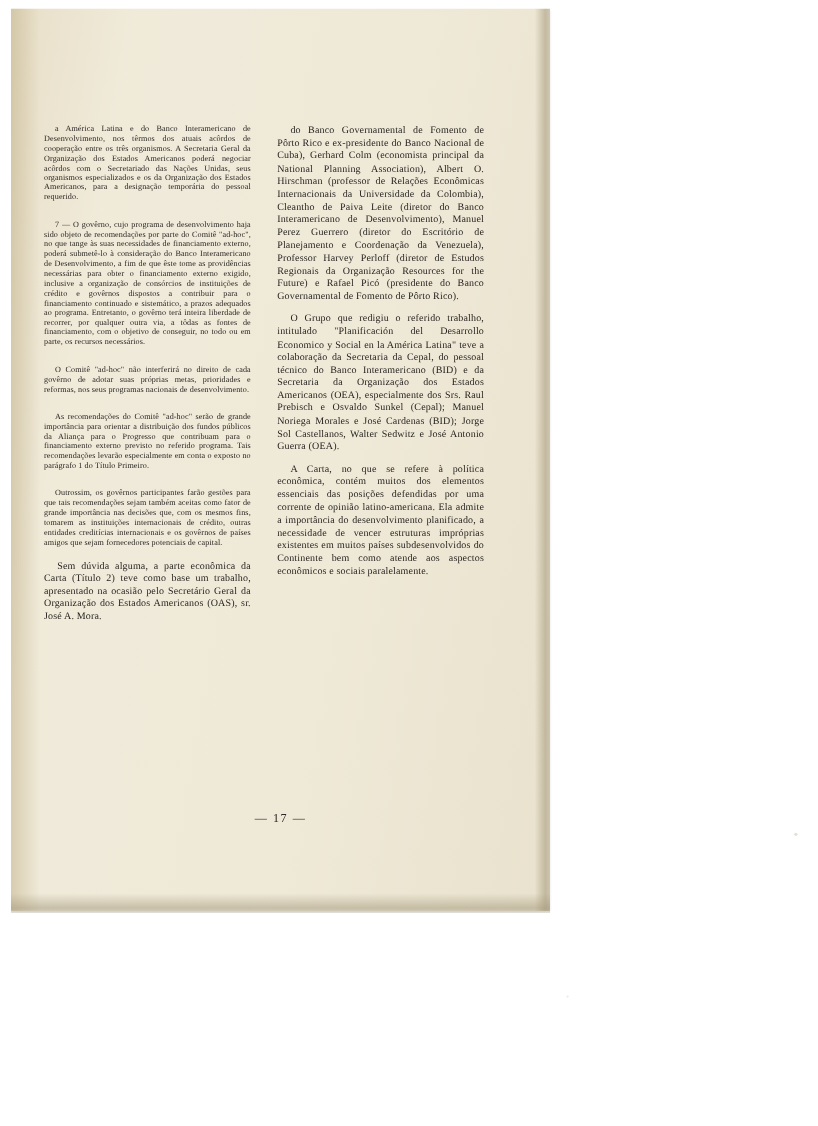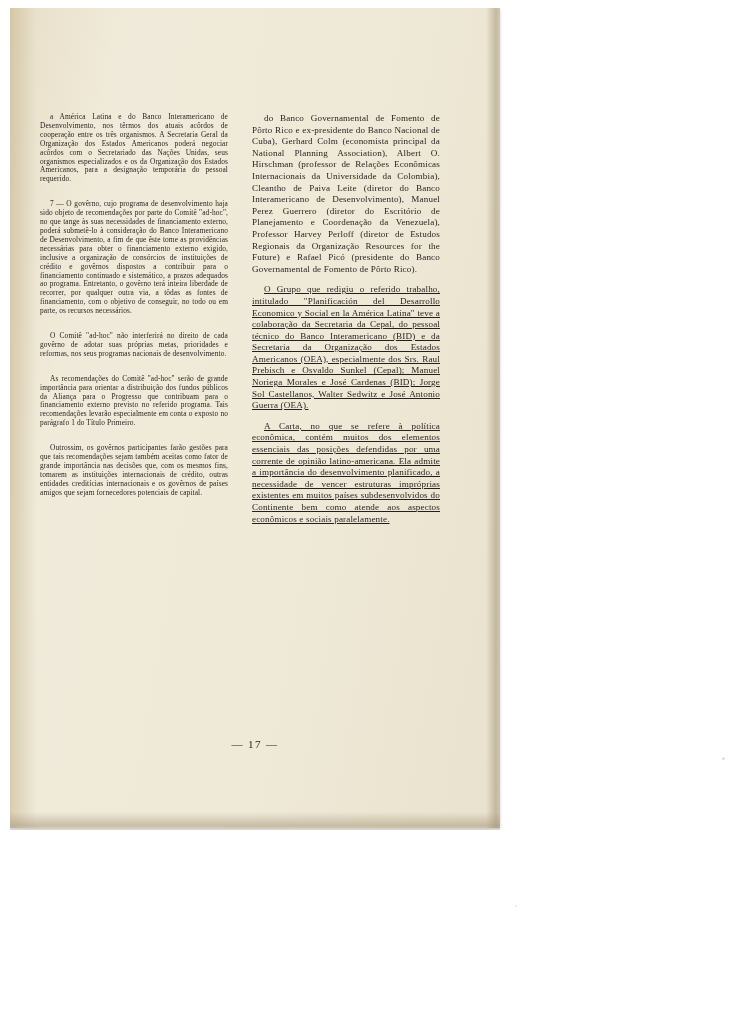--- a/index.html
+++ b/index.html
@@ -100,21 +100,20 @@
   }
   
   .p-med {
     font-size: 9.1px;
     line-height: 11.6px;
     letter-spacing: 0.15px;
     text-indent: 12px;
   }
   .p-med + .p-med {
     margin-top: 9px;
-    text-decoration: underline;
   }
   .p-small + .p-small {
     margin-top: 16px;
   }
   .bottom-block {
     margin-top: 11px;
   }
   #folio {
     position: absolute;
     left: 0;
@@ -143,20 +142,21 @@
 
     <div id="text-area">
       <div class="columns">
 
         <div class="col">
           <p class="p-small">a América Latina e do Banco Interamericano de Desenvolvimento, nos têrmos dos atuais acôrdos de cooperação entre os três organismos. A Secretaria Geral da Organização dos Estados Americanos poderá negociar acôrdos com o Secretariado das Nações Unidas, seus organismos especializados e os da Organização dos Estados Americanos, para a designação temporária do pessoal requerido.</p>
           <p class="p-small">7 — O govêrno, cujo programa de desenvolvimento haja sido objeto de recomendações por parte do Comitê "ad-hoc", no que tange às suas necessidades de financiamento externo, poderá submetê-lo à consideração do Banco Interamericano de Desenvolvimento, a fim de que êste tome as providências necessárias para obter o financiamento externo exigido, inclusive a organização de consórcios de instituições de crédito e govêrnos dispostos a contribuir para o financiamento continuado e sistemático, a prazos adequados ao programa. Entretanto, o govêrno terá inteira liberdade de recorrer, por qualquer outra via, a tôdas as fontes de financiamento, com o objetivo de conseguir, no todo ou em parte, os recursos necessários.</p>
           <p class="p-small">O Comitê "ad-hoc" não interferirá no direito de cada govêrno de adotar suas próprias metas, prioridades e reformas, nos seus programas nacionais de desenvolvimento.</p>
           <p class="p-small">As recomendações do Comitê "ad-hoc" serão de grande importância para orientar a distribuição dos fundos públicos da Aliança para o Progresso que contribuam para o financiamento externo previsto no referido programa. Tais recomendações levarão especialmente em conta o exposto no parágrafo 1 do Título Primeiro.</p>
           <p class="p-small">Outrossim, os govêrnos participantes farão gestões para que tais recomendações sejam também aceitas como fator de grande importância nas decisões que, com os mesmos fins, tomarem as instituições internacionais de crédito, outras entidades creditícias internacionais e os govêrnos de países amigos que sejam fornecedores potenciais de capital.</p>
+          <p class="p-med bottom-block">Sem dúvida alguma, a parte econômica da Carta (Título 2) teve como base um trabalho, apresentado na ocasião pelo Secretário Geral da Organização dos Estados Americanos (OAS), sr. José A. Mora.</p>
         </div>
 
         <div class="col">
           <p class="p-med">do Banco Governamental de Fomento de Pôrto Rico e ex-presidente do Banco Nacional de Cuba), Gerhard Colm (economista principal da National Planning Association), Albert O. Hirschman (professor de Relações Econômicas Internacionais da Universidade da Colombia), Cleantho de Paiva Leite (diretor do Banco Interamericano de Desenvolvimento), Manuel Perez Guerrero (diretor do Escritório de Planejamento e Coordenação da Venezuela), Professor Harvey Perloff (diretor de Estudos Regionais da Organização Resources for the Future) e Rafael Picó (presidente do Banco Governamental de Fomento de Pôrto Rico).</p>
           <p class="p-med">O Grupo que redigiu o referido trabalho, intitulado "Planificación del Desarrollo Economico y Social en la América Latina" teve a colaboração da Secretaria da Cepal, do pessoal técnico do Banco Interamericano (BID) e da Secretaria da Organização dos Estados Americanos (OEA), especialmente dos Srs. Raul Prebisch e Osvaldo Sunkel (Cepal); Manuel Noriega Morales e José Cardenas (BID); Jorge Sol Castellanos, Walter Sedwitz e José Antonio Guerra (OEA).</p>
           <p class="p-med">A Carta, no que se refere à política econômica, contém muitos dos elementos essenciais das posições defendidas por uma corrente de opinião latino-americana. Ela admite a importância do desenvolvimento planificado, a necessidade de vencer estruturas impróprias existentes em muitos países subdesenvolvidos do Continente bem como atende aos aspectos econômicos e sociais paralelamente.</p>
         </div>
 
       </div>
     </div>

